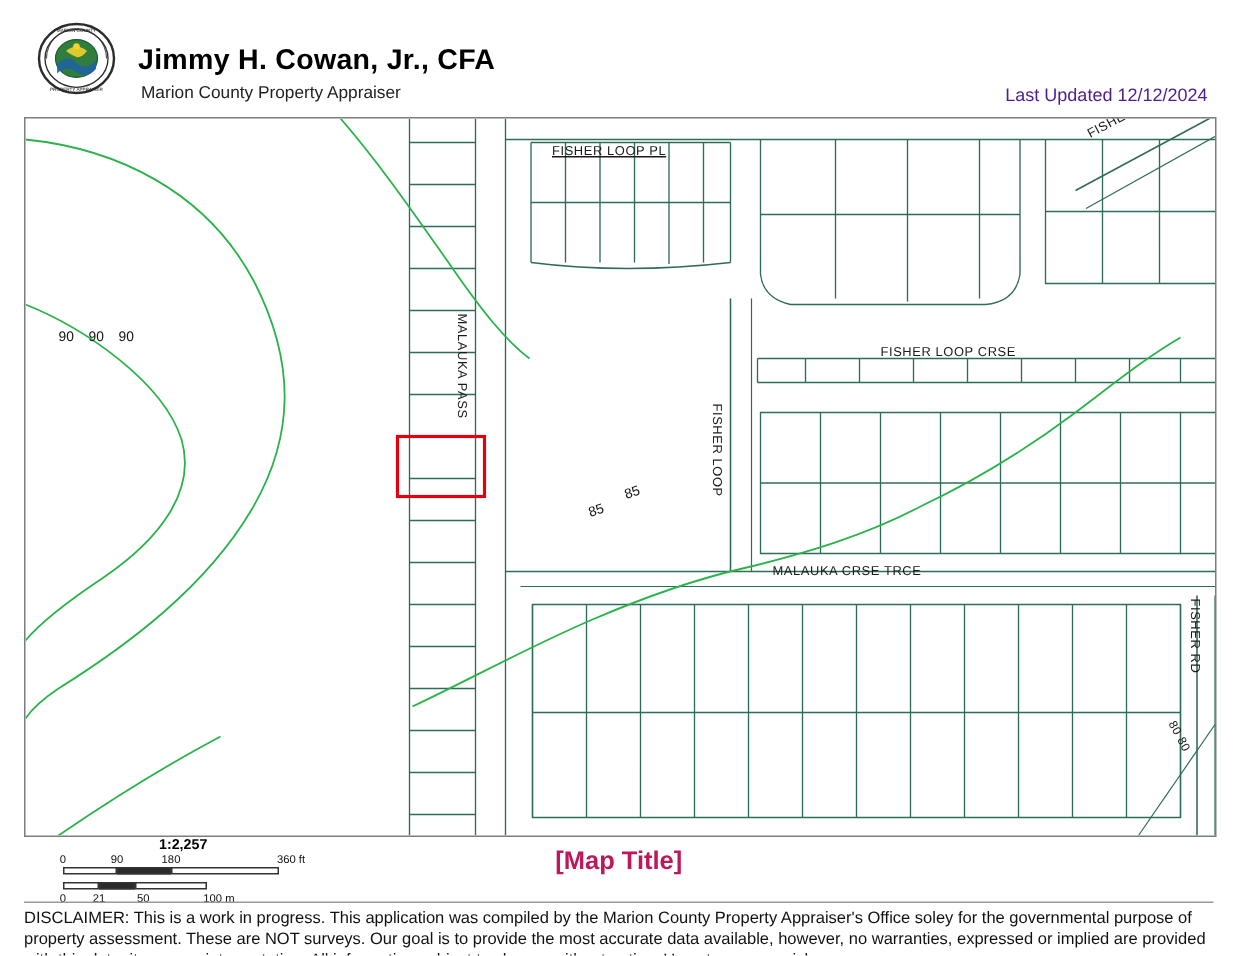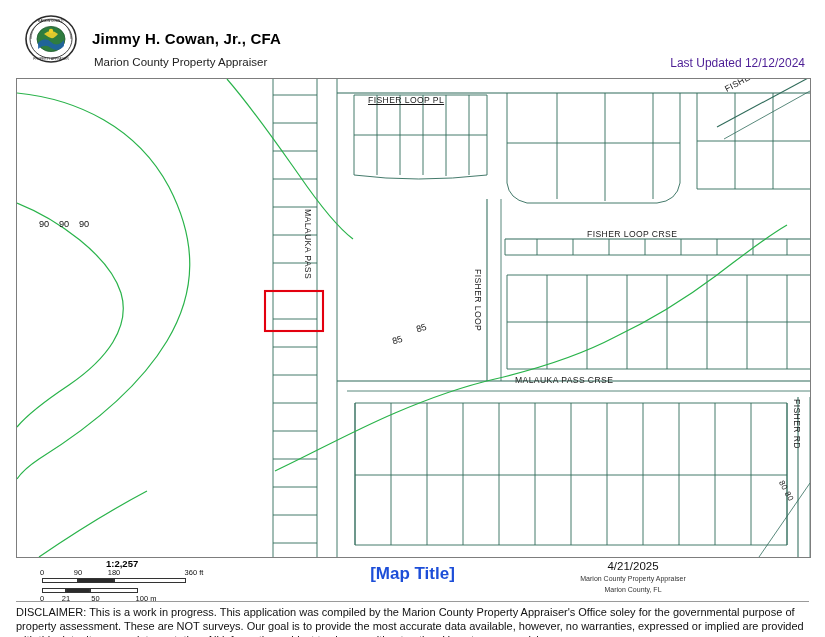--- a/index.html
+++ b/index.html
@@ -34,21 +34,21 @@
     left: 8px;
     top: 6px;
     width: 54px;
     height: 50px;
   }
   .seal svg { display: block; }
   .header-title {
     position: absolute;
     left: 76px;
     top: 22px;
-    font-size: 15px;
+    font-size: 19px;
     font-weight: bold;
     letter-spacing: 0.2px;
     white-space: nowrap;
   }
   .header-sub {
     position: absolute;
     left: 78px;
     top: 48px;
     font-size: 11.5px;
     color: #222;
@@ -140,21 +140,21 @@
     top: 6px;
   }
   .map-title {
     position: absolute;
     left: 0;
     right: 0;
     top: 8px;
     text-align: center;
     font-size: 17px;
     font-weight: bold;
-    color: #1d4ed8;
+    color: #be185d;
   }
   .date-block {
     position: absolute;
     right: 86px;
     top: 4px;
     text-align: center;
     width: 180px;
   }
   .date-main {
     font-size: 11.5px;
@@ -331,21 +331,21 @@
     <div class="maplabel" style="left:351px; top:16px;text-decoration:underline;">FISHER LOOP PL</div>
 
     <div class="maplabel" style="left:706px; top:6px; transform: rotate(-28deg); transform-origin: left top;">FISHER LOOP CT</div>
 
     <div class="maplabel" style="left:570px; top:150px;text-align:right;">FISHER LOOP CRSE</div>
 
     <div class="maplabel" style="left:296px; top:130px; transform: rotate(90deg); transform-origin: left top;">MALAUKA PASS</div>
 
     <div class="maplabel" style="left:466px; top:190px; transform: rotate(90deg); transform-origin: left top;">FISHER LOOP</div>
 
-    <div class="maplabel" style="left:498px; top:296px;">MALAUKA PASS CRSE</div>
+    <div class="maplabel" style="left:498px; top:296px;">MALAUKA CRSE TRCE</div>
 
     <div class="maplabel" style="left:785px; top:320px; transform: rotate(90deg); transform-origin: left top;">FISHER RD</div>
 
     <div class="maplabel small" style="left:768px; top:400px; transform: rotate(62deg); transform-origin: left top;">80 80</div>
 
     <div class="contour-label" style="left:22px; top:140px;">90</div>
     <div class="contour-label" style="left:42px; top:140px;">90</div>
     <div class="contour-label" style="left:62px; top:140px;">90</div>
     <div class="contour-label" style="left:374px; top:258px; transform: rotate(-18deg); transform-origin: left top;">85</div>
     <div class="contour-label" style="left:398px; top:246px; transform: rotate(-18deg); transform-origin: left top;">85</div>
@@ -372,22 +372,17 @@
         <div class="bar-seg" style="left:48px; top:0px; width:48px; background:#ffffff;"></div>
         <div class="bar-tick below" style="left:0px;">0</div>
         <div class="bar-tick below" style="left:24px;">21</div>
         <div class="bar-tick below" style="left:48px;padding-left:11px;">50</div>
         <div class="bar-tick below" style="left:104px;">100 m</div>
       </div>
     </div>
 
     <div class="map-title">[Map Title]</div>
 
-    <div class="date-block">
-      <div class="date-main">4/21/2025</div>
-      <div class="date-sub">Marion County Property Appraiser</div>
-      <div class="date-sub">Marion County, FL</div>
-    </div>
   </div>
 
   <div class="disclaimer">DISCLAIMER: This is a work in progress. This application was compiled by the Marion County Property Appraiser's Office soley for the governmental purpose of property assessment. These are NOT surveys. Our goal is to provide the most accurate data available, however, no warranties, expressed or implied are provided with this data, its use, or interpretation. All information subject to change without notice. Use at your own risk.</div>
 
 </div>
 
 </body></html>

